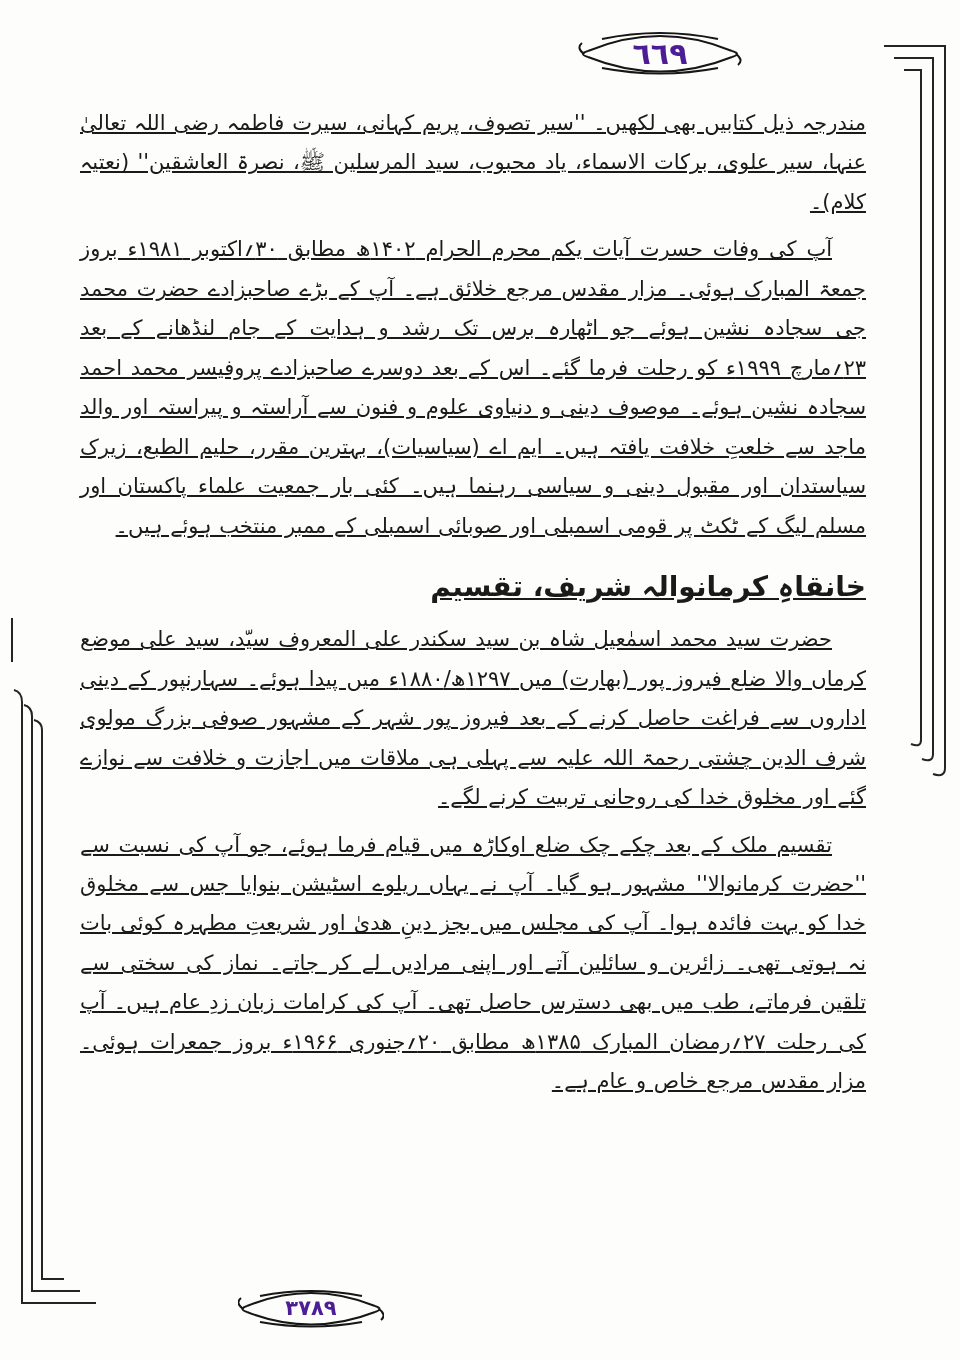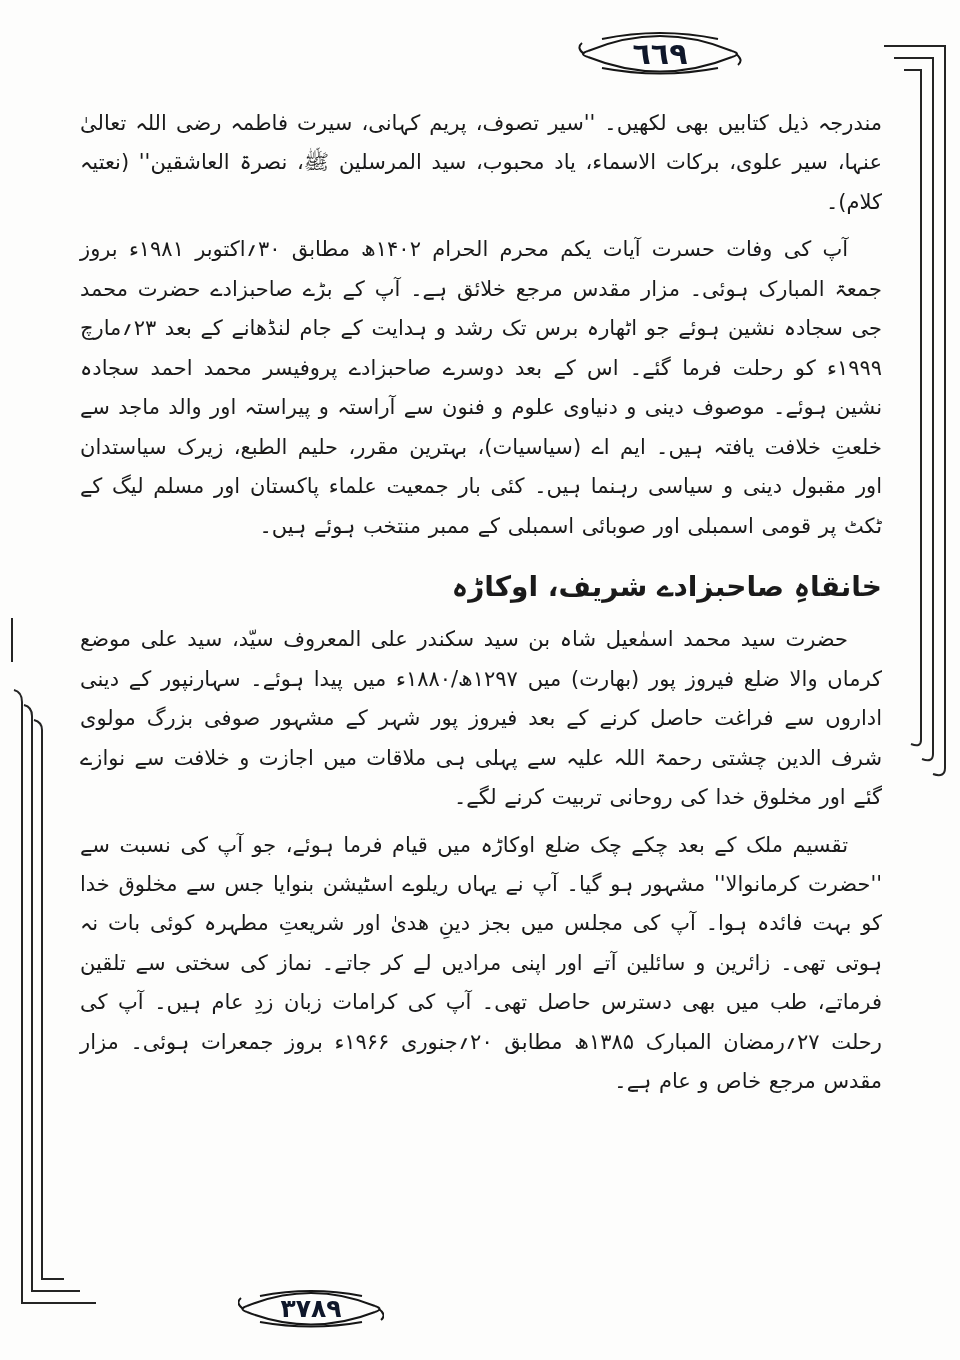--- a/index.html
+++ b/index.html
@@ -26,32 +26,33 @@
     position:absolute;
     text-align:center;
   }
   .cartouche svg{position:absolute;inset:0;}
   .cartouche svg path{fill:none;stroke:#161616;stroke-width:2;}
   .cartouche .num{
     position:absolute;inset:0;
     display:flex;align-items:center;justify-content:center;
     font-weight:bold;
     letter-spacing:2px;
-    color:#0f172a;
+    color:#4c1d95;
   }
   .cartouche-top{left:578px;top:26px;width:164px;height:54px;}
   .cartouche-top .num{font-size:30px;}
   .cartouche-bottom{left:238px;top:1284px;width:146px;height:48px;}
-  .cartouche-bottom .num{font-size:25px;text-align:right;}
+  .cartouche-bottom .num{font-size:21px;text-align:right;}
   
   .text-block{
     position:absolute;
-    top:104px;right:78px;left:80px;
+    top:104px;right:94px;left:80px;
     direction:rtl;
     text-align:justify;
+    text-decoration:underline;
   }
   .para{
     font-size:21px;
     line-height:1.88;
     margin:0 0 8px 0;
     word-spacing:1px;
   }
   .para.indent{text-indent:34px;}
   .section-heading{
     font-size:28px;
@@ -89,21 +90,21 @@
       <path d="M154,25 Q164,28 154,31"></path>
       <path d="M6,28 Q-2,22 4,17"></path>
       <path d="M158,28 Q166,34 160,39"></path>
     </svg>
     <span class="num">٦٦٩</span>
   </div>
 
   <div class="text-block">
     <p class="para">مندرجہ ذیل کتابیں بھی لکھیں۔ ''سیر تصوف، پریم کہانی، سیرت فاطمہ رضی اللہ تعالیٰ عنہا، سیر علوی، برکات الاسماء، یاد محبوب، سید المرسلین ﷺ، نصرۃ العاشقین'' (نعتیہ کلام)۔</p>
     <p class="para indent">آپ کی وفات حسرت آیات یکم محرم الحرام ۱۴۰۲ھ مطابق ۳۰؍اکتوبر ۱۹۸۱ء بروز جمعۃ المبارک ہوئی۔ مزار مقدس مرجع خلائق ہے۔ آپ کے بڑے صاحبزادے حضرت محمد جی سجادہ نشین ہوئے جو اٹھارہ برس تک رشد و ہدایت کے جام لنڈھانے کے بعد ۲۳؍مارچ ۱۹۹۹ء کو رحلت فرما گئے۔ اس کے بعد دوسرے صاحبزادے پروفیسر محمد احمد سجادہ نشین ہوئے۔ موصوف دینی و دنیاوی علوم و فنون سے آراستہ و پیراستہ اور والد ماجد سے خلعتِ خلافت یافتہ ہیں۔ ایم اے (سیاسیات)، بہترین مقرر، حلیم الطبع، زیرک سیاستدان اور مقبول دینی و سیاسی رہنما ہیں۔ کئی بار جمعیت علماء پاکستان اور مسلم لیگ کے ٹکٹ پر قومی اسمبلی اور صوبائی اسمبلی کے ممبر منتخب ہوئے ہیں۔</p>
-    <h2 class="section-heading">خانقاہِ صاحبزادے شریف، اوکاڑہ</h2>
+    <h2 class="section-heading">خانقاہِ کرمانوالہ شریف، تقسیم</h2>
     <p class="para indent">حضرت سید محمد اسمٰعیل شاہ بن سید سکندر علی المعروف سیّد، سید علی موضع کرماں والا ضلع فیروز پور (بھارت) میں ۱۲۹۷ھ/۱۸۸۰ء میں پیدا ہوئے۔ سہارنپور کے دینی اداروں سے فراغت حاصل کرنے کے بعد فیروز پور شہر کے مشہور صوفی بزرگ مولوی شرف الدین چشتی رحمۃ اللہ علیہ سے پہلی ہی ملاقات میں اجازت و خلافت سے نوازے گئے اور مخلوق خدا کی روحانی تربیت کرنے لگے۔</p>
     <p class="para indent">تقسیم ملک کے بعد چکے چک ضلع اوکاڑہ میں قیام فرما ہوئے، جو آپ کی نسبت سے ''حضرت کرمانوالا'' مشہور ہو گیا۔ آپ نے یہاں ریلوے اسٹیشن بنوایا جس سے مخلوق خدا کو بہت فائدہ ہوا۔ آپ کی مجلس میں بجز دینِ ھدیٰ اور شریعتِ مطہرہ کوئی بات نہ ہوتی تھی۔ زائرین و سائلین آتے اور اپنی مرادیں لے کر جاتے۔ نماز کی سختی سے تلقین فرماتے، طب میں بھی دسترس حاصل تھی۔ آپ کی کرامات زبان زدِ عام ہیں۔ آپ کی رحلت ۲۷؍رمضان المبارک ۱۳۸۵ھ مطابق ۲۰؍جنوری ۱۹۶۶ء بروز جمعرات ہوئی۔ مزار مقدس مرجع خاص و عام ہے۔</p>
   </div>
 
   <div class="cartouche cartouche-bottom">
     <svg viewBox="0 0 146 48" width="146" height="48" aria-hidden="true">
       <path d="M9,22 Q73,-4 137,22"></path>
       <path d="M9,28 Q73,53 137,28"></path>
       <path d="M22,12 Q73,2 124,12"></path>
       <path d="M22,38 Q73,47 124,38"></path>

